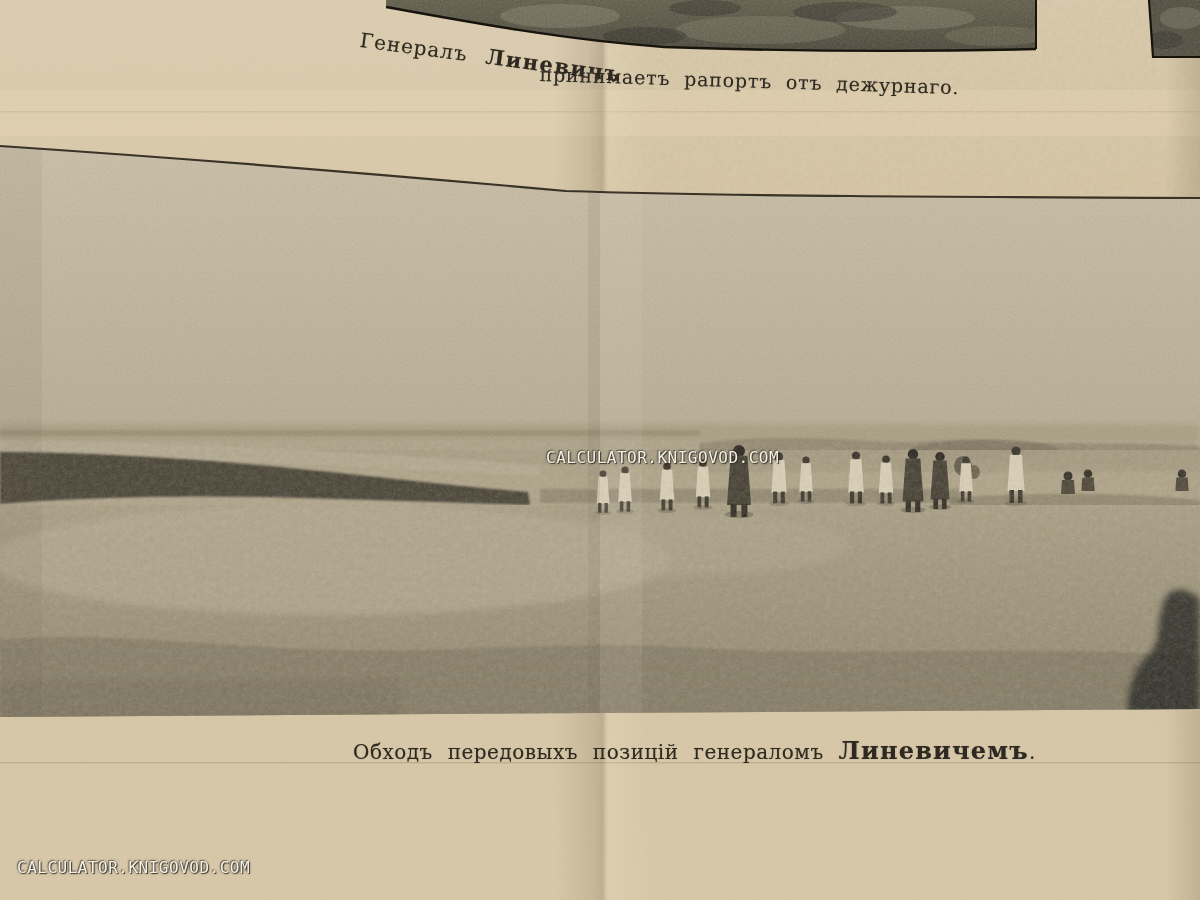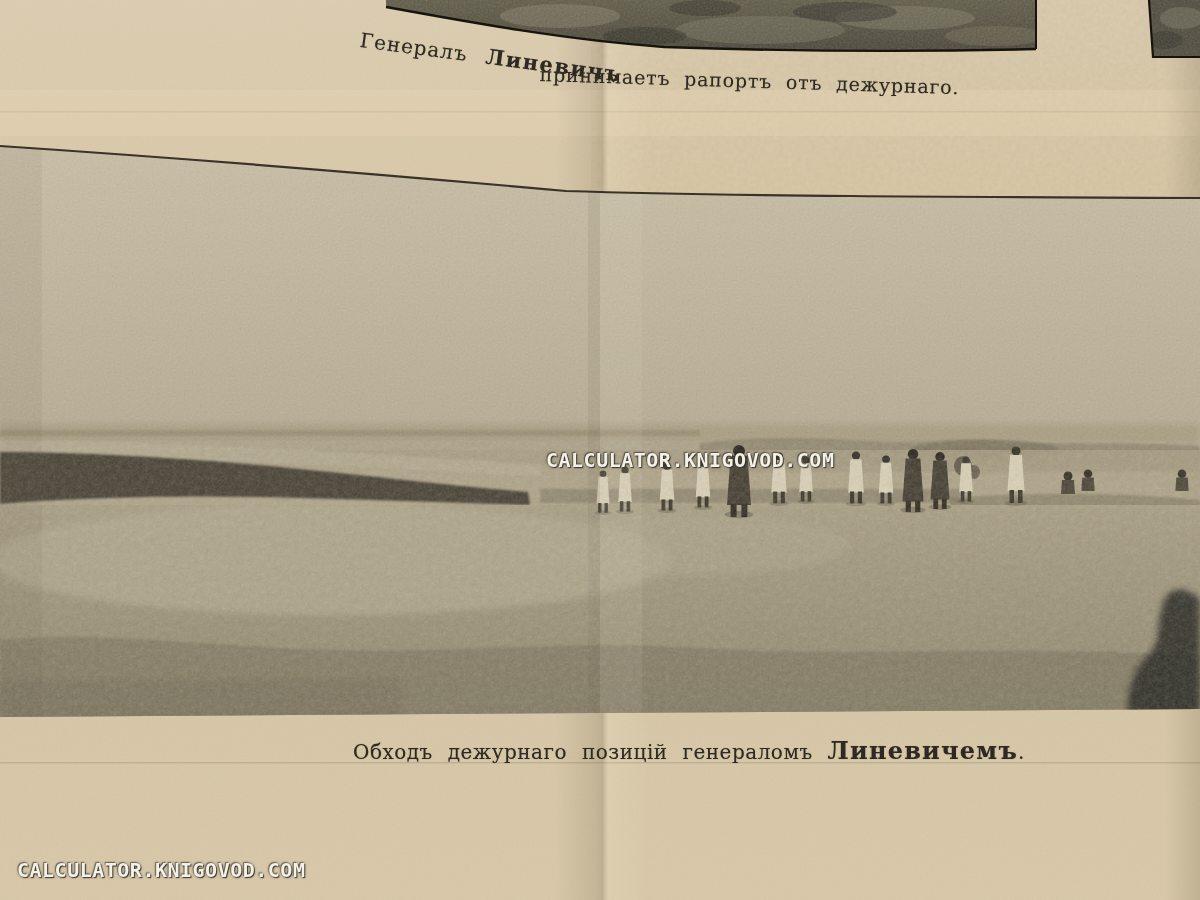--- a/index.html
+++ b/index.html
@@ -15,21 +15,21 @@
   .cap-top-1{left:362px;top:27px;font-size:20px;letter-spacing:1px;
     transform:rotate(7.6deg);transform-origin:left top;}
   .cap-top-1 .bold{font-weight:700;font-size:21px;letter-spacing:1.6px;margin-left:11px;}
   .cap-top-2{left:540px;top:63px;font-size:19px;letter-spacing:.8px;word-spacing:7px;
     transform:rotate(1.8deg);transform-origin:left top;}
   .cap-bottom{left:353px;top:736px;font-size:20px;letter-spacing:.5px;word-spacing:8px;}
   .cap-bottom .bold{font-weight:700;font-size:24px;letter-spacing:1.2px;}
   
   .watermark{
     font-family:"DejaVu Sans Mono","Liberation Mono",monospace;
-    font-weight:700;font-size:20px;letter-spacing:.5px;color:#f4f1e8;
+    font-weight:400;font-size:16px;letter-spacing:.5px;color:#f4f1e8;
     text-shadow:1px 1px 1px rgba(54,48,39,.95),-1px -1px 1px rgba(54,48,39,.6),0 0 3px rgba(40,36,30,.55);
     white-space:nowrap;
   }
   .wm-center{left:546px;top:448px;}
   .wm-bottom{left:17px;top:858px;}
   .z1{z-index:1}.z2{z-index:2}.z3{z-index:3}.z4{z-index:4}
 </style>
 </head>
 <body>
 
@@ -216,19 +216,19 @@
       <rect x="0" y="140" width="42" height="580" fill="#5a4f3a" opacity="0.08"></rect>
 
       <rect x="0" y="140" width="1200" height="580" filter="url(#grainM)" opacity="0.20"></rect>
       <rect x="0" y="455" width="1200" height="265" filter="url(#grainC)" opacity="0.16"></rect>
     </g>
 
     <path d="M0,146 C180,158 400,176 566,191 C720,196 960,197 1200,198" fill="none" stroke="#241f16" stroke-width="2.2" opacity="0.88"></path>
   </svg>
 
   <div class="abs z3 cap cap-bottom">
-    <span>Обходъ дежурнаго позицій генераломъ </span><span class="bold">Линевичемъ</span><span>.</span>
+    <span>Обходъ передовыхъ позицій генераломъ </span><span class="bold">Линевичемъ</span><span>.</span>
   </div>
 
   <div class="abs z4 watermark wm-center">CALCULATOR.KNIGOVOD.COM</div>
   <div class="abs z4 watermark wm-bottom">CALCULATOR.KNIGOVOD.COM</div>
 
 </div>
 
 </body></html>

